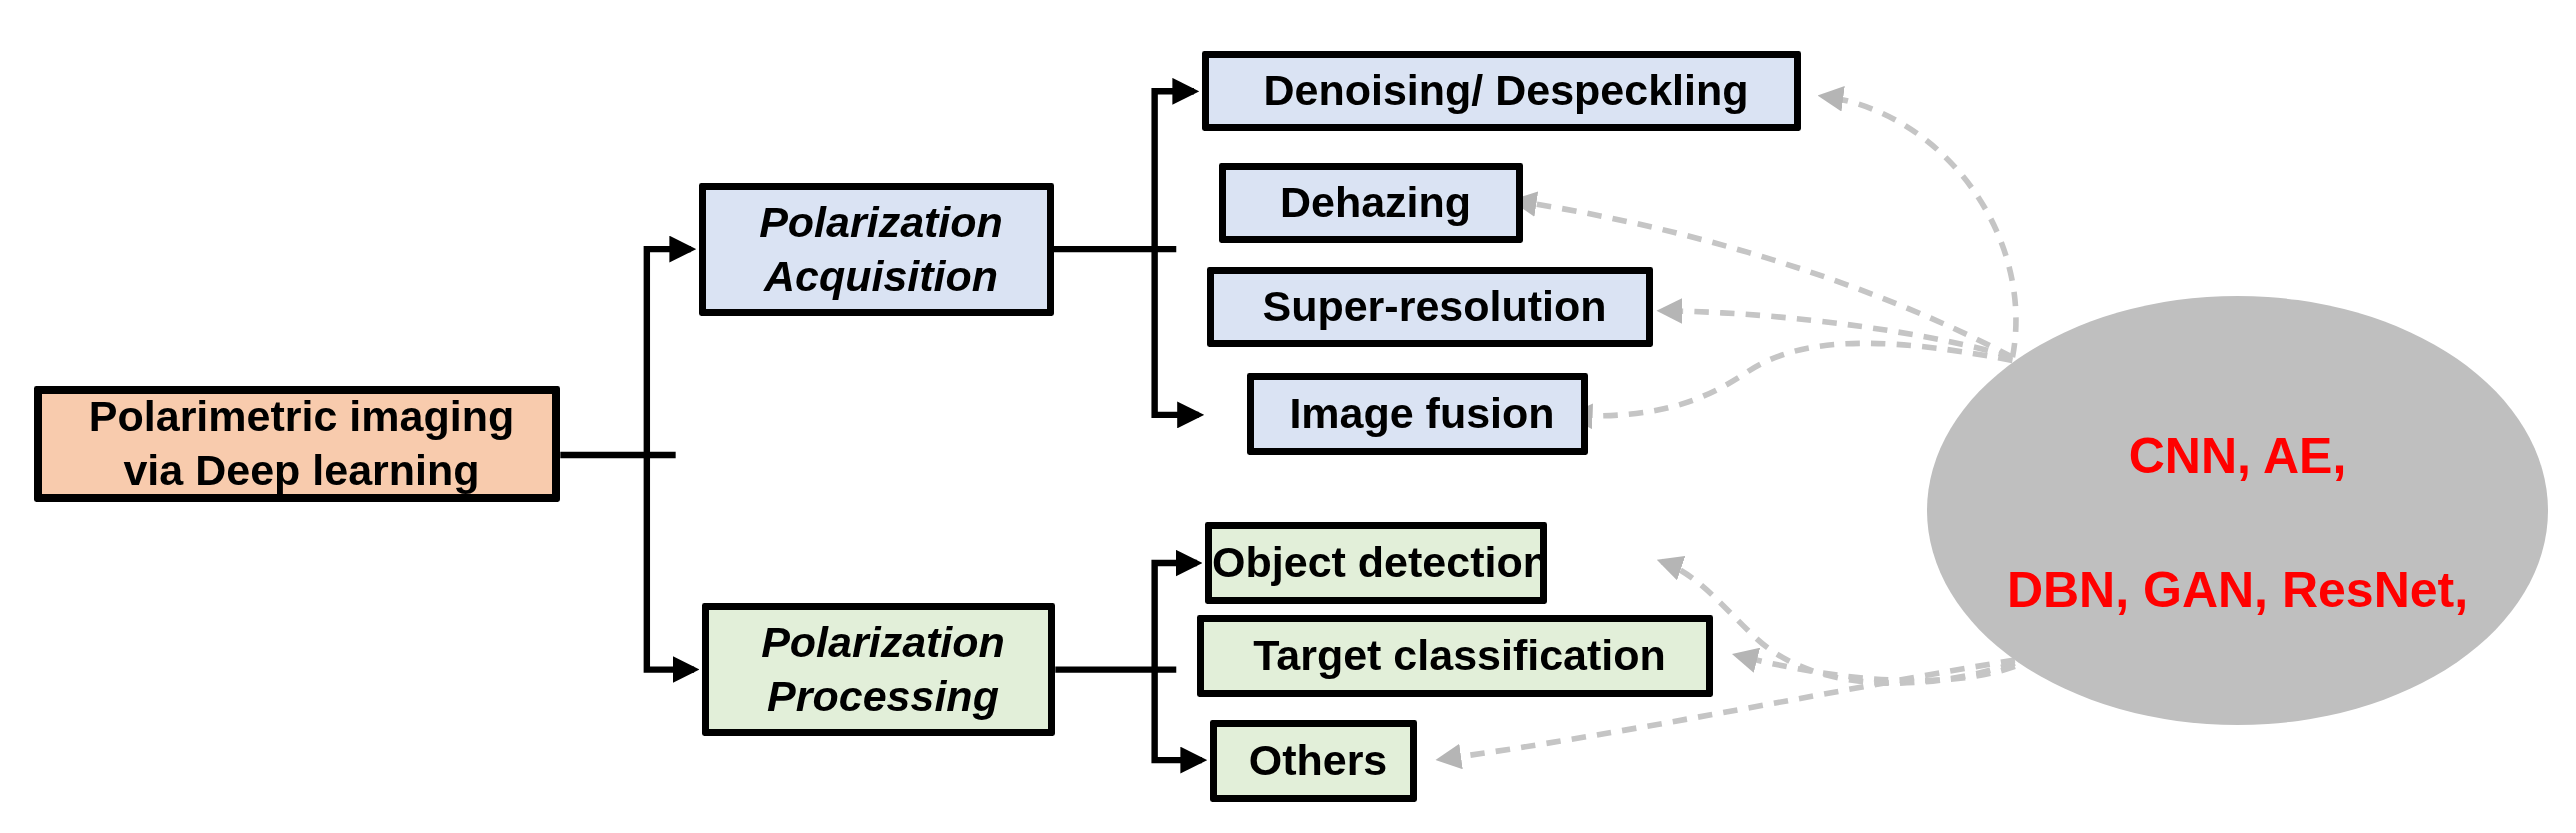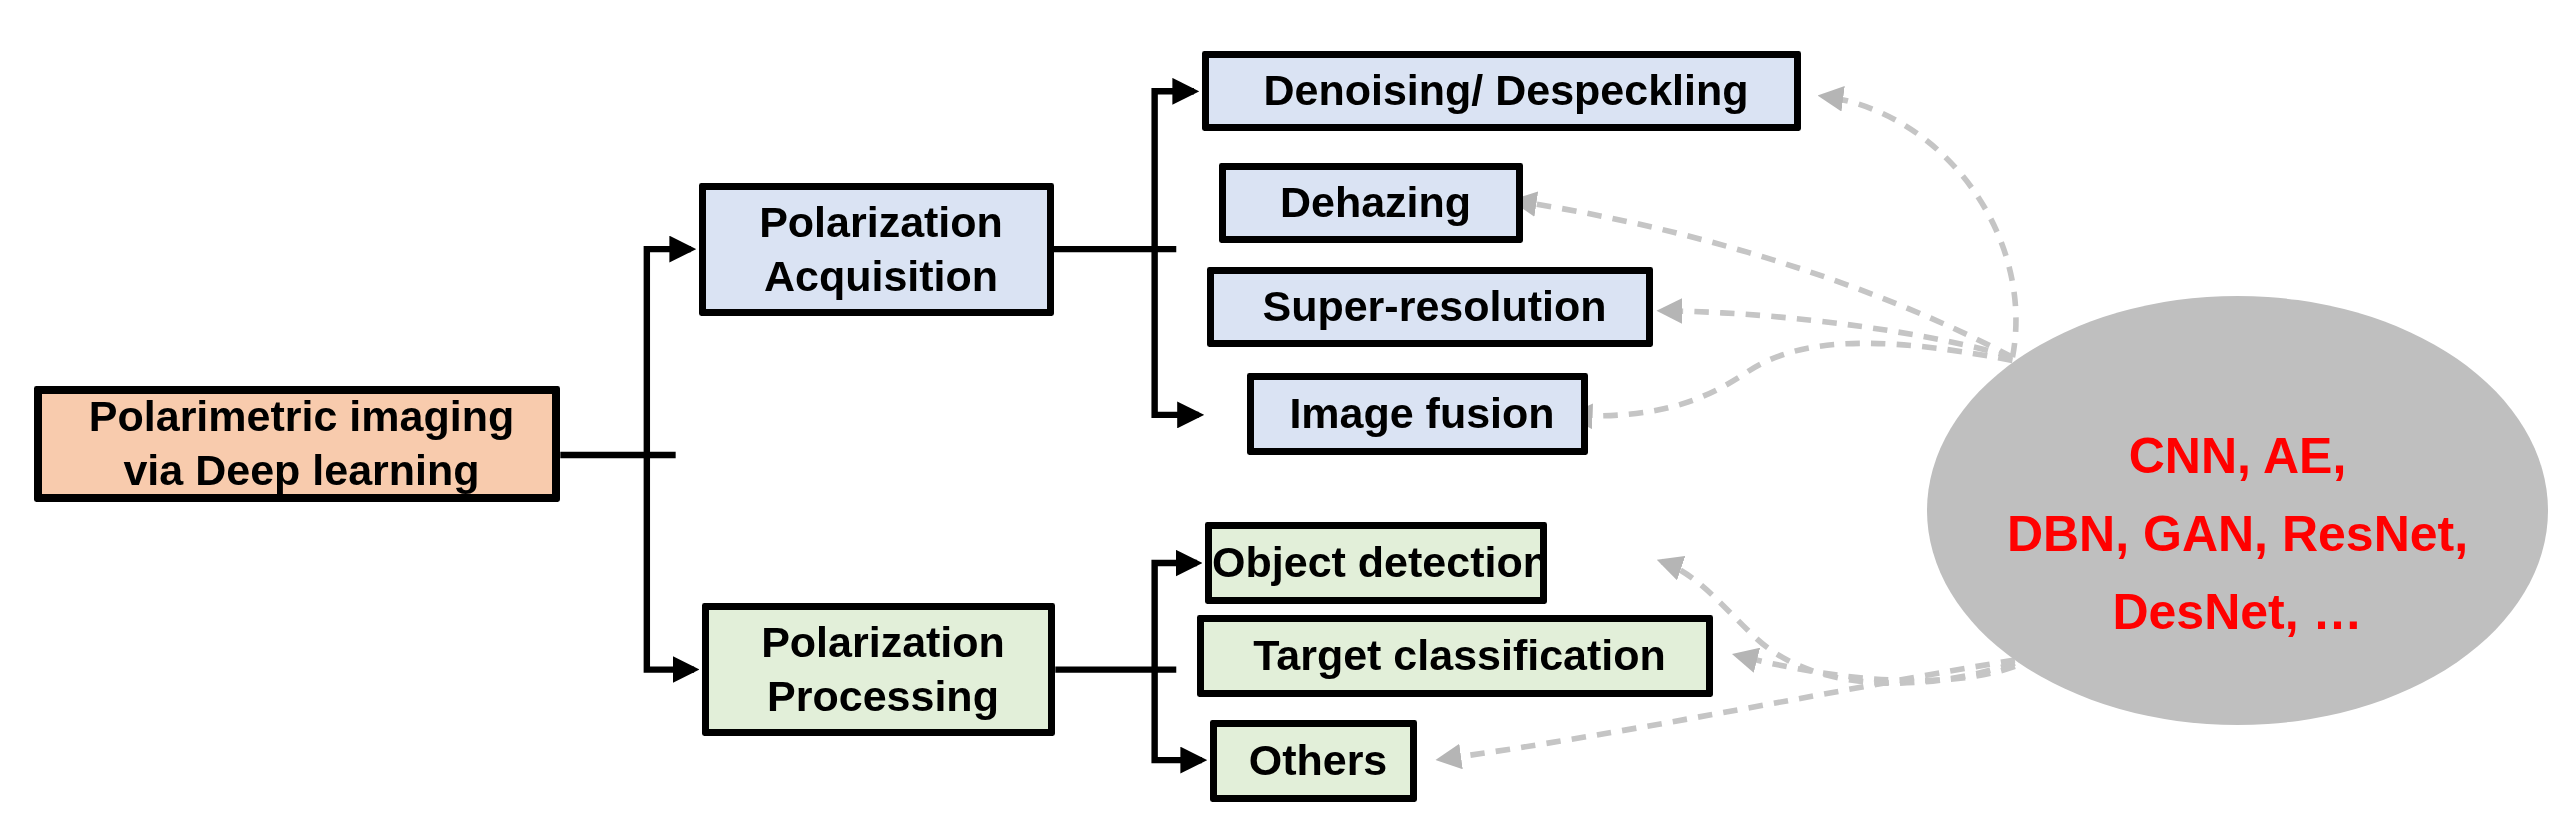--- a/index.html
+++ b/index.html
@@ -22,39 +22,39 @@
     justify-content:center;
     text-align:center;
     font-weight:bold;
     color:#000;
     z-index:2;
     line-height:1.25;
     white-space:nowrap;
     padding-left:9px;
   }
   .root{left:34px;top:386px;width:526px;height:116px;background:#F8CBAD;font-size:43px;border-width:8px;}
-  .cat{font-size:43px;}
+  .cat{font-size:43px;font-style:italic;}
   .acq{left:699px;top:183px;width:355px;height:133px;background:#DAE3F3;}
   .proc{left:702px;top:603px;width:353px;height:133px;background:#E2EFD9;}
   .leaf{font-size:43px;height:80px;border-width:7.2px;}
   .blue{background:#DAE3F3;}
   .green{background:#E2EFD9;}
   .denoising{left:1202px;top:51px;width:599px;}
   .dehazing{left:1219px;top:163px;width:304px;}
   .superres{left:1207px;top:267px;width:446px;}
   .fusion{left:1207px;top:373px;width:341px;height:82px;margin-left:40px;}
   .objdet{left:1205px;top:522px;width:342px;height:82px;}
   .target{left:1197px;top:615px;width:516px;height:82px;}
   .others{left:1210px;top:720px;width:207px;height:82px;}
   .ellipse{
     position:absolute;left:1927px;top:296px;width:621px;height:429px;
     background:#BFBFBF;border-radius:50%;
     z-index:2;
     display:flex;flex-direction:column;align-items:center;
-    padding-top:135px;box-sizing:border-box;gap:28px;
+    padding-top:135px;box-sizing:border-box;gap:84px;
   }
   .ellipse .eline{
     color:#FF0000;font-weight:bold;font-size:50px;line-height:1;white-space:nowrap;
   }
 </style>
 </head>
 <body>
 
 <div id="canvas">
 
@@ -126,17 +126,16 @@
   <div class="node leaf green target">
     <span>Target classification</span>
   </div>
   <div class="node leaf green others">
     <span>Others</span>
   </div>
 
   <div class="ellipse">
     <span class="eline">CNN, AE,</span>
     <span class="eline">DBN, GAN, ResNet,</span>
-    <span class="eline">DesNet, …</span>
   </div>
 
 </div>
 
 
 </body></html>

